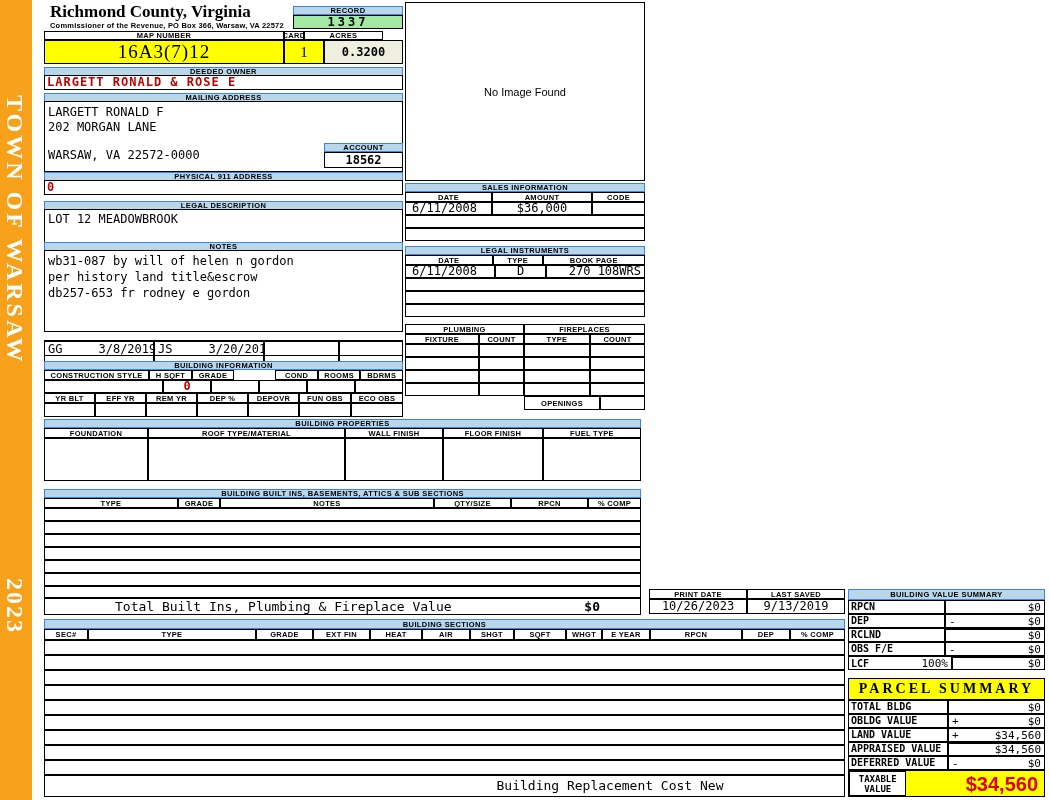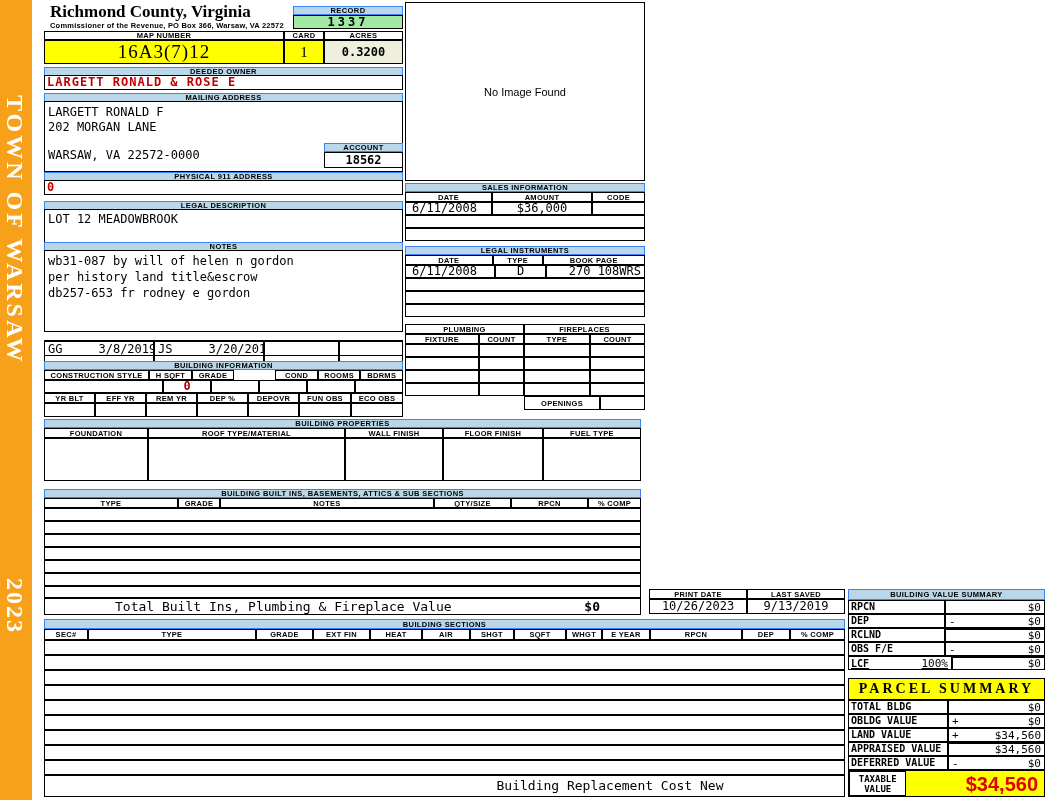--- a/index.html
+++ b/index.html
@@ -36,21 +36,21 @@
 </div>
 
 <div class="abs serif" style="left:50px;top:2px;font-size:17px;font-weight:bold;">Richmond County, Virginia</div>
 <div class="abs" style="left:50px;top:21px;font-size:7.5px;font-weight:bold;letter-spacing:.2px;">Commissioner of the Revenue, PO Box 366, Warsaw, VA 22572</div>
 
 <div class="abs bar" style="left:293px;top:6px;width:110px;height:9px;">RECORD</div>
 <div class="abs cell mono" style="left:293px;top:15px;width:110px;height:14px;background:#A3E8A3;font-size:12px;font-weight:bold;letter-spacing:3px;text-align:center;line-height:12px;">1337</div>
 
 <div class="abs flexrow" style="left:44px;top:31px;width:359px;height:9px;">
   <div class="hdrcell bar" style="width:240px;">MAP NUMBER</div>
-  <div class="hdrcell bar" style="width:40px;">CARD</div>
+  <div class="hdrcell bar" style="width:20px;">CARD</div>
   <div class="hdrcell bar" style="width:79px;">ACRES</div>
 </div>
 <div class="abs flexrow" style="left:44px;top:40px;width:359px;height:24px;">
   <div class="cell serif" style="width:240px;background:#FFFF00;font-size:19px;text-align:center;line-height:22px;letter-spacing:1px;">16A3(7)12</div>
   <div class="cell serif" style="width:40px;background:#FFFF00;font-size:15px;text-align:center;line-height:22px;">1</div>
   <div class="cell mono" style="width:79px;background:#EFEFDE;font-size:12px;font-weight:bold;text-align:center;line-height:22px;">0.3200</div>
 </div>
 
 <div class="abs bar" style="left:44px;top:67px;width:359px;height:9px;">DEEDED OWNER</div>
 <div class="abs cell val red" style="left:44px;top:75px;width:359px;height:15px;line-height:13px;padding-left:2px;letter-spacing:1px;">LARGETT RONALD &amp; ROSE E</div>
@@ -301,21 +301,21 @@
   </div>
 </div>
 <div class="abs flexrow" style="left:848px;top:642px;width:197px;height:14px;">
   <div class="cell mono" style="width:97px;font-size:10px;font-weight:bold;line-height:12px;padding-left:2px;">OBS F/E</div>
   <div class="cell val vcenter" style="width:100px;font-size:11px;justify-content:space-between;padding:0 3px;">
     <span>-</span>
     <span>$0</span>
   </div>
 </div>
 <div class="abs flexrow" style="left:848px;top:656px;width:197px;height:14px;">
-  <div class="cell mono vcenter" style="width:112px;font-size:10px;font-weight:bold;justify-content:space-between;padding:0 3px 0 2px;text-decoration:underline;">
+  <div class="cell mono vcenter" style="width:112px;font-size:10px;font-weight:bold;justify-content:space-between;padding:0 3px 0 2px;">
     <span>LCF</span>
     <span style="font-weight:normal;font-size:11px;">100%</span>
   </div>
   <div class="cell val vcenter" style="width:100px;font-size:11px;justify-content:space-between;padding:0 3px;border-top:2px solid #000;">
     <span></span>
     <span>$0</span>
   </div>
 </div>
 
 <div class="abs cell serif" style="left:848px;top:678px;width:197px;height:22px;background:#FFFF00;font-size:14px;font-weight:bold;letter-spacing:3px;text-align:center;line-height:20px;">PARCEL SUMMARY</div>

